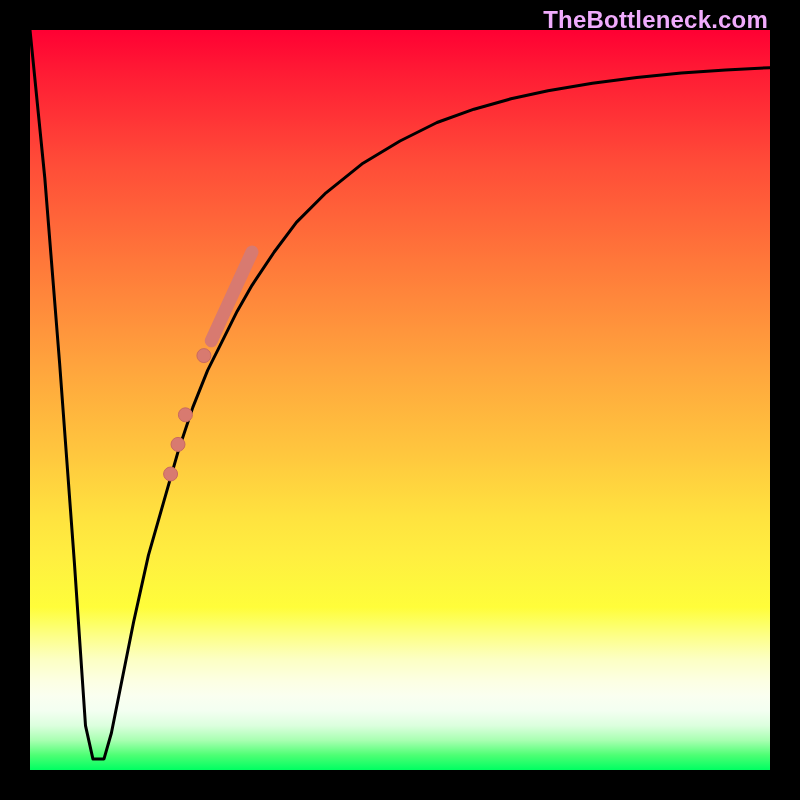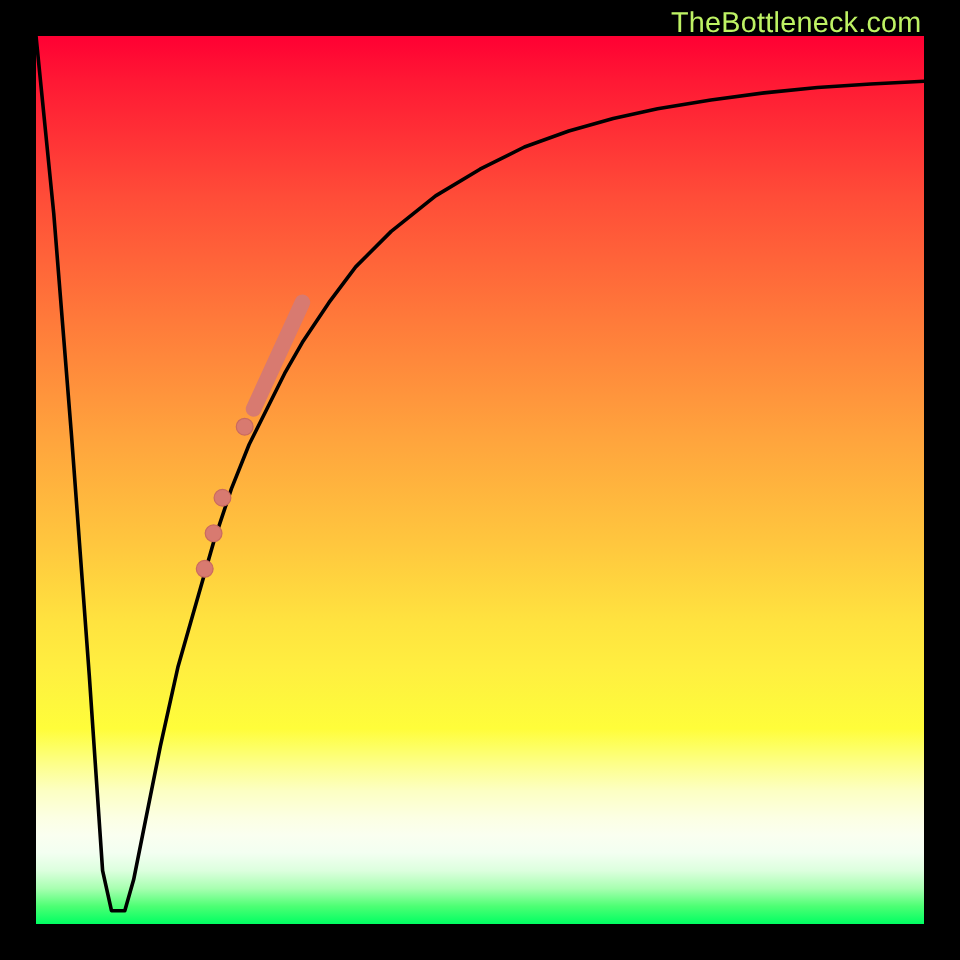--- a/index.html
+++ b/index.html
@@ -49,22 +49,22 @@
     inset: 0;
     width: 100%;
     height: 100%;
   }
   .watermark {
     position: absolute;
     top: 6px;
     right: 32px;
     font-family: Arial, Helvetica, sans-serif;
     font-size: 24px;
-    font-weight: 400;
-    color: #bef264;
+    font-weight: 700;
+    color: #f0abfc;
     letter-spacing: 0.2px;
     user-select: none;
   }
 </style>
 </head>
 <body>
 
 <div class="frame">
   <div class="plot-area">
     <svg viewBox="0 0 740 740" preserveAspectRatio="none">

